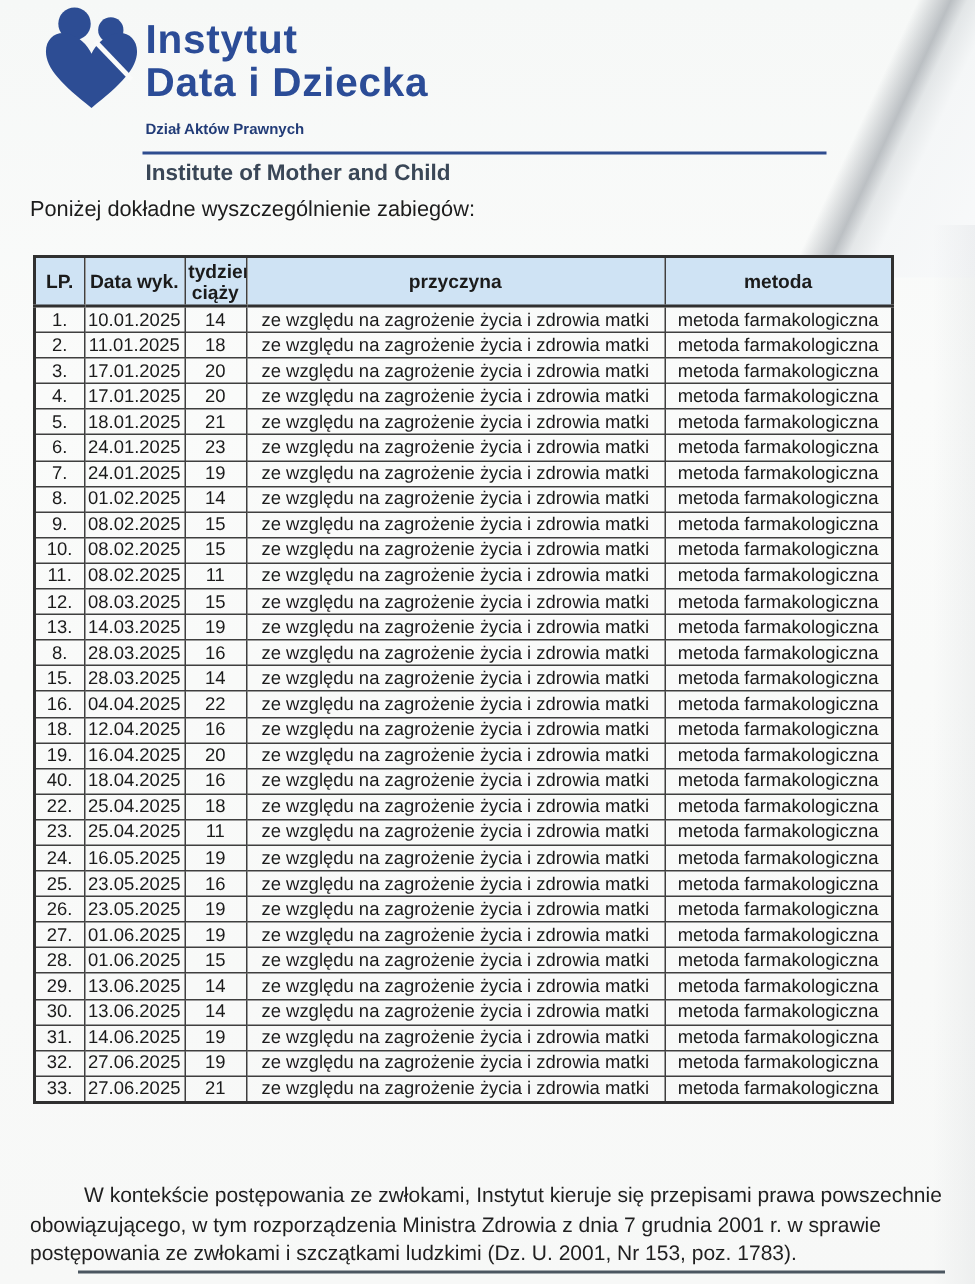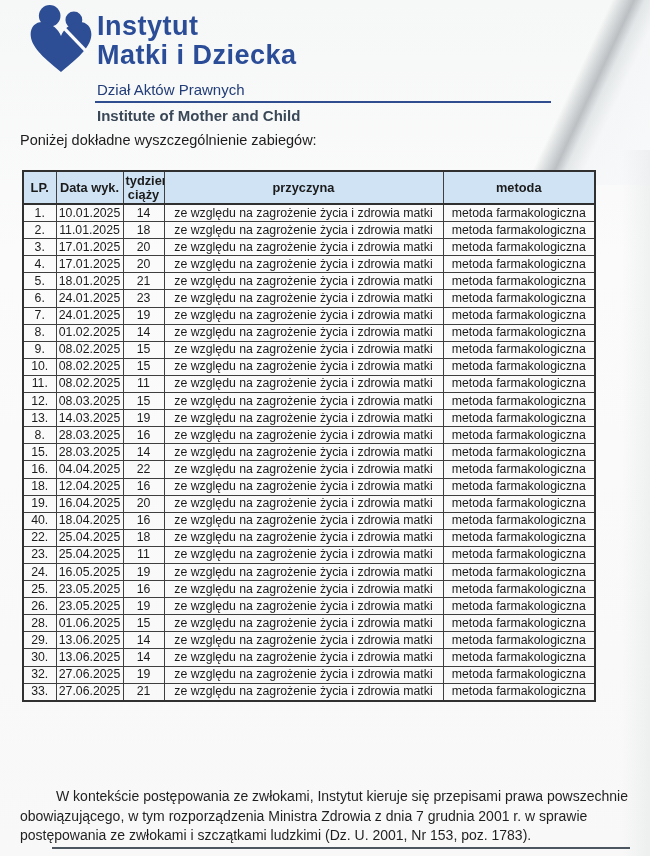--- a/index.html
+++ b/index.html
@@ -29,21 +29,21 @@
     background:linear-gradient(to right,rgba(0,0,0,0),rgba(150,158,166,0.10));
     pointer-events:none;
   }
   
   .logo{position:absolute;left:26px;top:4px;width:70px;height:70px;}
   .title-block{position:absolute;left:97px;top:12px;line-height:29px;}
   .title-line{
     font-size:27px;font-weight:bold;color:#2b4c97;letter-spacing:0.5px;
   }
   .dept{
-    position:absolute;left:97px;top:81px;font-size:15px;color:#223c78;font-weight:normal;
+    position:absolute;left:97px;top:81px;font-size:10px;color:#223c78;font-weight:bold;
   }
   .dept-rule{
     position:absolute;left:95px;top:101px;width:456px;height:2px;background:#2f4d8f;
   }
   .org-en{
     position:absolute;left:97px;top:107px;font-size:15px;color:#3a4757;font-weight:bold;
   }
   .intro{
     position:absolute;left:20px;top:132px;font-size:14.5px;color:#1c1c1c;
   }
@@ -93,21 +93,21 @@
                  C 36.5 25, 42.5 19.4, 49.5 17.8
                  C 57 16.2, 63.5 21, 63.5 29.5
                  C 63.5 40.5, 53 51, 34 66 Z"></path>
       </g>
       <line x1="36.5" y1="23" x2="60" y2="47.5" stroke="#fafbfa" stroke-width="3.2"></line>
     </svg>
   </div>
 
   <div class="title-block">
     <div class="title-line">Instytut</div>
-    <div class="title-line">Matki i Dziecka</div>
+    <div class="title-line">Data i Dziecka</div>
   </div>
   <div class="dept">Dział Aktów Prawnych</div>
   <div class="dept-rule"></div>
   <div class="org-en">Institute of Mother and Child</div>
 
   <div class="intro">Poniżej dokładne wyszczególnienie zabiegów:</div>
 
   <table class="proc">
     <colgroup>
       <col style="width:33px">
@@ -288,20 +288,27 @@
           <td>metoda farmakologiczna</td>
         </tr>
         <tr>
           <td>26.</td>
           <td>23.05.2025</td>
           <td>19</td>
           <td>ze względu na zagrożenie życia i zdrowia matki</td>
           <td>metoda farmakologiczna</td>
         </tr>
         <tr>
+          <td>27.</td>
+          <td>01.06.2025</td>
+          <td>19</td>
+          <td>ze względu na zagrożenie życia i zdrowia matki</td>
+          <td>metoda farmakologiczna</td>
+        </tr>
+        <tr>
           <td>28.</td>
           <td>01.06.2025</td>
           <td>15</td>
           <td>ze względu na zagrożenie życia i zdrowia matki</td>
           <td>metoda farmakologiczna</td>
         </tr>
         <tr>
           <td>29.</td>
           <td>13.06.2025</td>
           <td>14</td>
@@ -309,20 +316,27 @@
           <td>metoda farmakologiczna</td>
         </tr>
         <tr>
           <td>30.</td>
           <td>13.06.2025</td>
           <td>14</td>
           <td>ze względu na zagrożenie życia i zdrowia matki</td>
           <td>metoda farmakologiczna</td>
         </tr>
         <tr>
+          <td>31.</td>
+          <td>14.06.2025</td>
+          <td>19</td>
+          <td>ze względu na zagrożenie życia i zdrowia matki</td>
+          <td>metoda farmakologiczna</td>
+        </tr>
+        <tr>
           <td>32.</td>
           <td>27.06.2025</td>
           <td>19</td>
           <td>ze względu na zagrożenie życia i zdrowia matki</td>
           <td>metoda farmakologiczna</td>
         </tr>
         <tr>
           <td>33.</td>
           <td>27.06.2025</td>
           <td>21</td>

